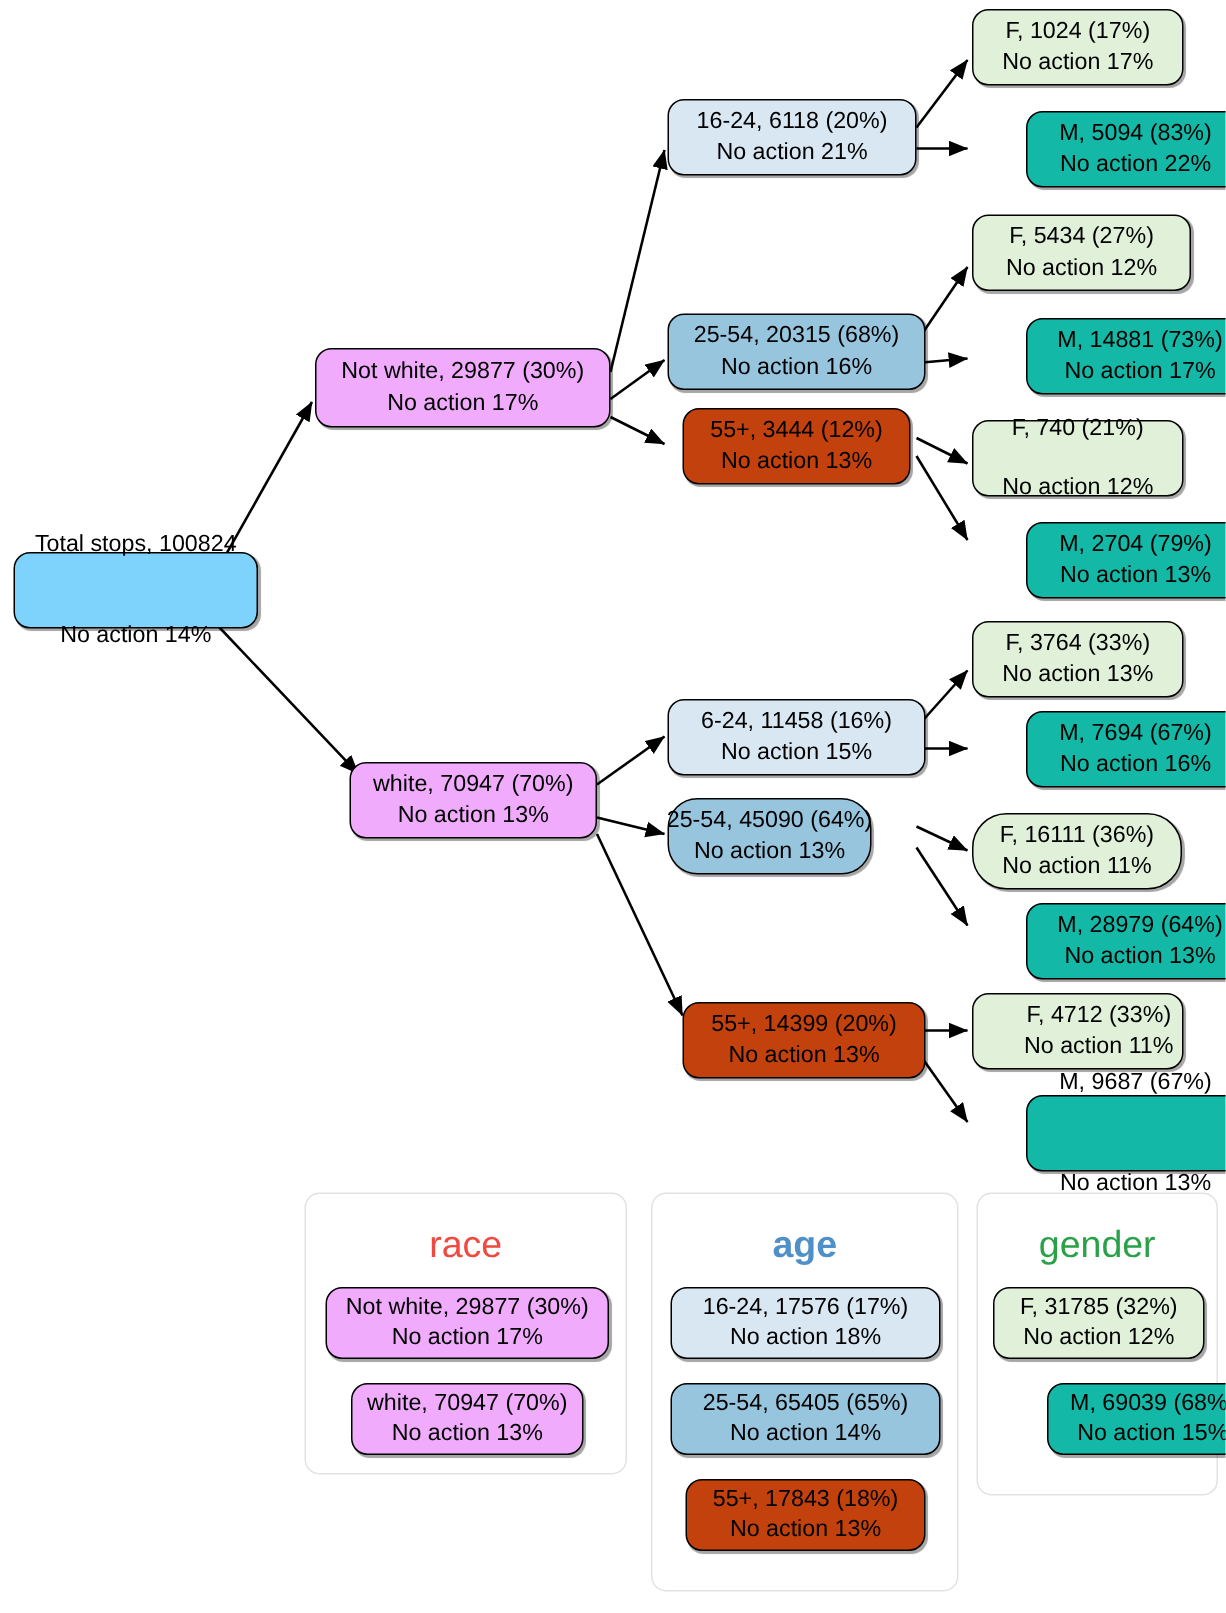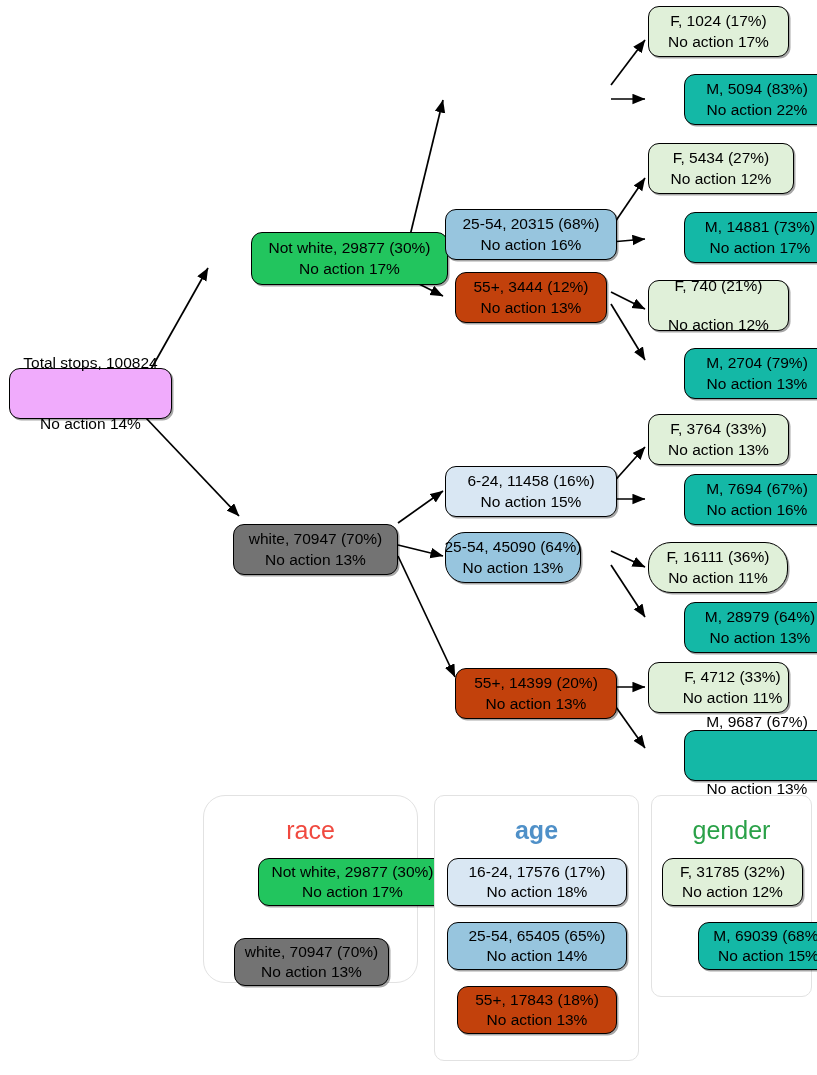--- a/index.html
+++ b/index.html
@@ -39,23 +39,23 @@
     color: #000000;
     font-size: 15.5px;
     line-height: 1.32;
     text-align: center;
     white-space: nowrap;
     box-shadow: 1.5px 1.5px 0.5px rgba(0,0,0,0.35);
   }
   .node .l1, .node .l2 { display: block; }
 
   
-  .c-root     { background: #f0abfc; gap: 40px; }
-  .c-notwhite { background: #22c55e; margin-left: 41px; }
-  .c-white    { background: #737373; margin-top: 16px; }
+  .c-root     { background: #7dd3fc; gap: 40px; }
+  .c-notwhite { background: #f0abfc; }
+  .c-white    { background: #f0abfc; }
   .c-age1     { background: #d9e7f3; }
   .c-age2     { background: #97c5de; }
   .c-age3     { background: #c2410c; }
   .c-f        { background: #e0f0d9; }
   .c-m        { background: #14b8a6; margin-left: 36px; }
 
   
   .legend-box {
     position: absolute;
     box-sizing: border-box;
@@ -126,20 +126,24 @@
   <div class="node c-notwhite" style="left:210px; top:232px; width:197px; height:53px;">
     <span class="l1">Not white, 29877 (30%)</span>
     <span class="l2">No action 17%</span>
   </div>
 
   <div class="node c-white" style="left:233px; top:508px; width:165px; height:51px;">
     <span class="l1">white, 70947 (70%)</span>
     <span class="l2">No action 13%</span>
   </div>
 
+  <div class="node c-age1" style="left:445px; top:66px; width:166px; height:51px;">
+    <span class="l1">16-24, 6118 (20%)</span>
+    <span class="l2">No action 21%</span>
+  </div>
 
   <div class="node c-age2" style="left:445px; top:209px; width:172px; height:51px;">
     <span class="l1">25-54, 20315 (68%)</span>
     <span class="l2">No action 16%</span>
   </div>
 
   <div class="node c-age3" style="left:455px; top:272px; width:152px; height:51px;">
     <span class="l1">55+, 3444 (12%)</span>
     <span class="l2">No action 13%</span>
   </div>
@@ -206,21 +210,21 @@
 
   <div class="node c-f" style="left:648px; top:662px; width:141px; height:51px;padding-left:28px;">
     <span class="l1">F, 4712 (33%)</span>
     <span class="l2">No action 11%</span>
   </div>
   <div class="node c-m" style="left:648px; top:730px; width:146px; height:51px;gap:46px;">
     <span class="l1">M, 9687 (67%)</span>
     <span class="l2">No action 13%</span>
   </div>
 
-  <div class="legend-box" style="left:203px; top:795px; width:215px; height:188px;border-radius:22px;">
+  <div class="legend-box" style="left:203px; top:795px; width:215px; height:188px;">
     <div class="legend-title t-race" style="top:22px;">race</div>
     <div class="node c-notwhite" style="left:13px; top:62px; width:189px; height:48px;">
       <span class="l1">Not white, 29877 (30%)</span>
       <span class="l2">No action 17%</span>
     </div>
     <div class="node c-white" style="left:30px; top:126px; width:155px; height:48px;">
       <span class="l1">white, 70947 (70%)</span>
       <span class="l2">No action 13%</span>
     </div>
   </div>

